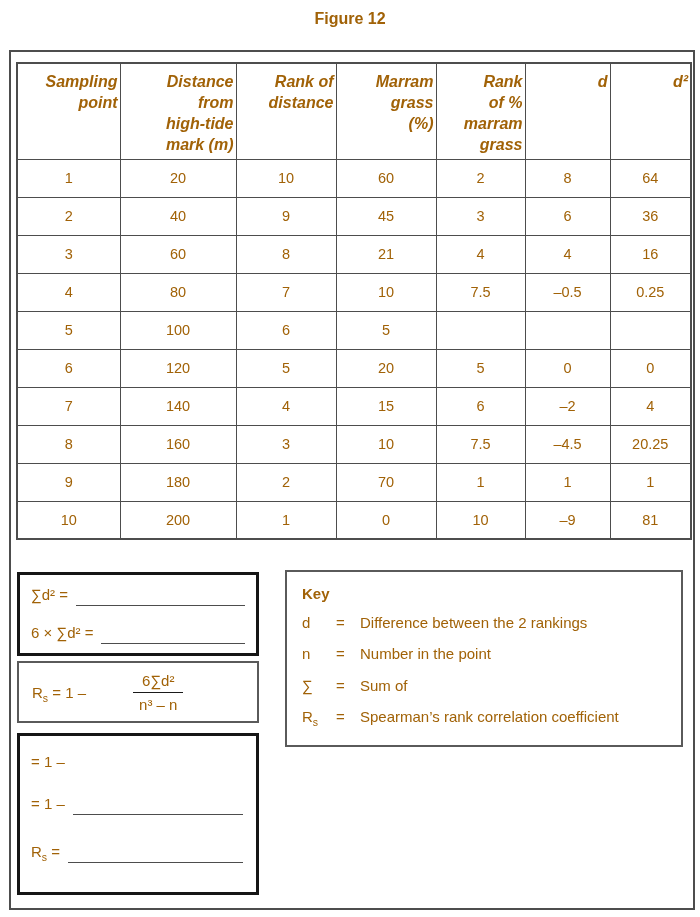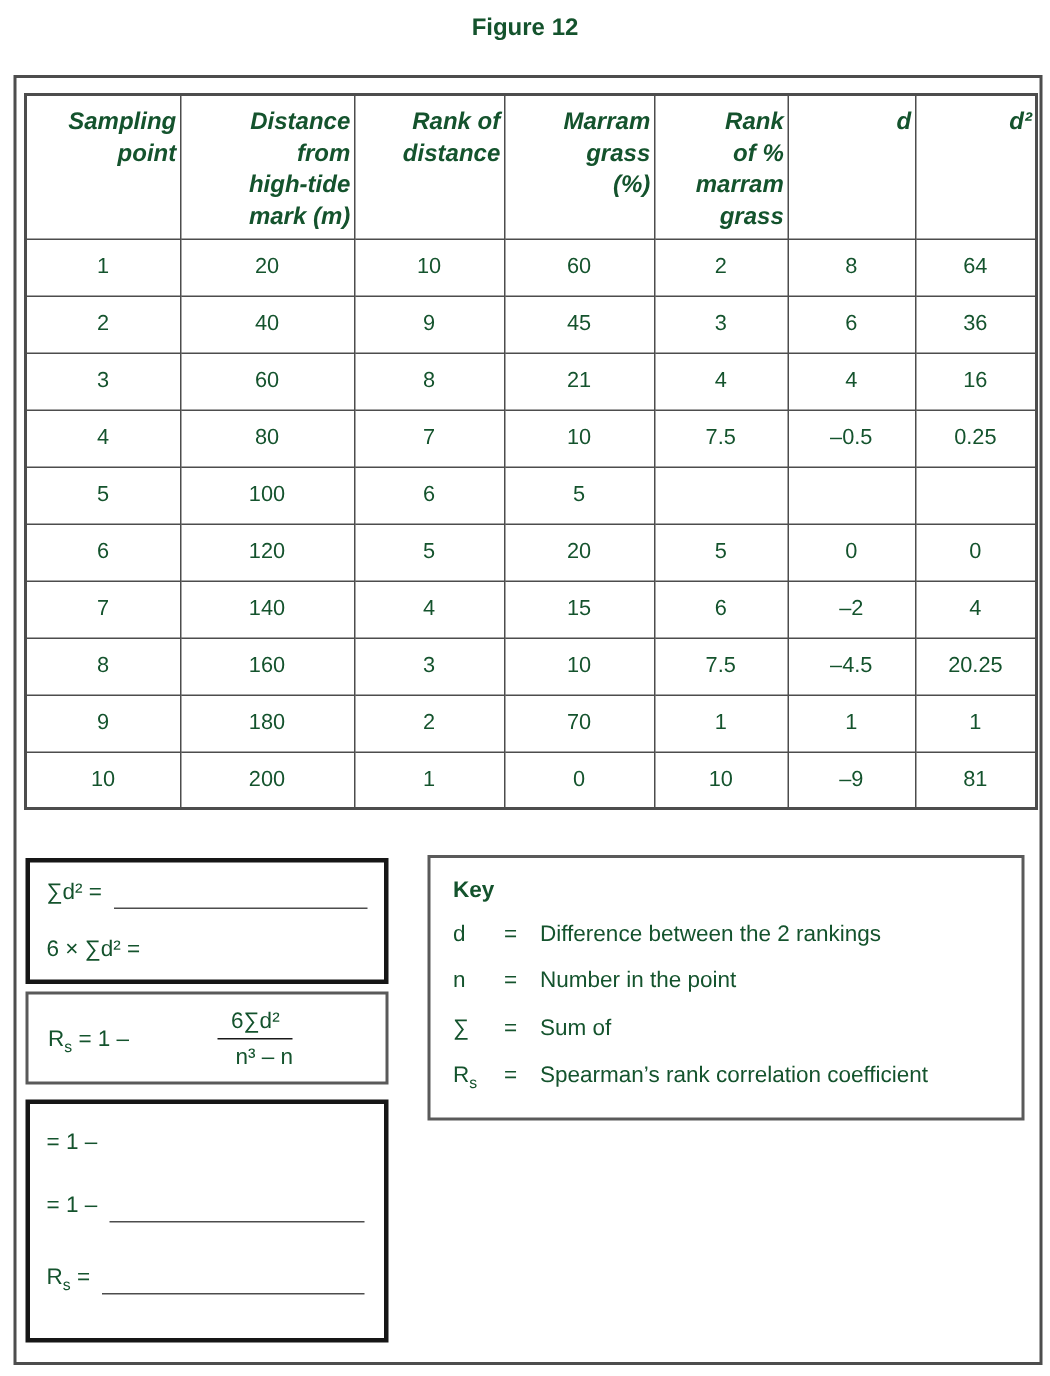--- a/index.html
+++ b/index.html
@@ -1,18 +1,18 @@
 <!DOCTYPE html>
 <html><head>
 <meta charset="utf-8">
 <style>
   html,body { margin:0; padding:0; background:#ffffff; }
   .page {
     position:relative; width:700px; height:917px; background:#ffffff;
-    font-family:"Liberation Sans", sans-serif; color:#14532d; overflow:hidden;
+    font-family:"Liberation Sans", sans-serif; color:#a16207; overflow:hidden;
   }
   .fig-title {
     position:absolute; top:10px; left:0; width:100%;
     text-align:center; font-weight:bold; font-size:16px;
   }
   .outer-box {
     position:absolute; left:9px; top:50px; width:686px; height:860px;
     border:2px solid #4d4d4d; box-sizing:border-box; background:#fff;
   }
   
@@ -57,24 +57,24 @@
   }
   .keyBox {
     position:absolute; left:285px; top:570px; width:398px; height:177px;
     border:2px solid #5a5a5a; box-sizing:border-box;
     padding:13px 8px 0 15px; font-size:15px;
   }
   .flex-line { display:flex; align-items:flex-start; }
   .blank {
     flex:1; border-bottom:1.5px solid #4d4d4d; margin-left:8px; height:19px;
   }
-  .mt18 { margin-top:18px;flex-direction:column; }
+  .mt18 { margin-top:18px; }
   .mt24 { margin-top:24px; }
   .mt28 { margin-top:28px; }
-  .frac { display:inline-block; text-align:right; margin-left:20px; vertical-align:middle; }
+  .frac { display:inline-block; text-align:center; margin-left:8px; vertical-align:middle; }
   .frac .num { border-bottom:1.5px solid #1a1a1a; padding:0 9px 3px 9px; }
   .frac .den { padding-top:3px; }
   .fracC { flex:1; margin-left:10px; display:flex; flex-direction:column; }
   .fracC .bar { height:19px; border-bottom:1.5px solid #4d4d4d; }
   .fracC .den { text-align:center; padding-top:3px; }
   .key-title { font-weight:bold; font-size:15px; }
   .key-row { display:flex; margin-top:11px; line-height:1.35; }
   .key-sym { width:34px; flex:none; }
   .key-eq  { width:24px; flex:none; }
   .nowrap { white-space:nowrap; }

